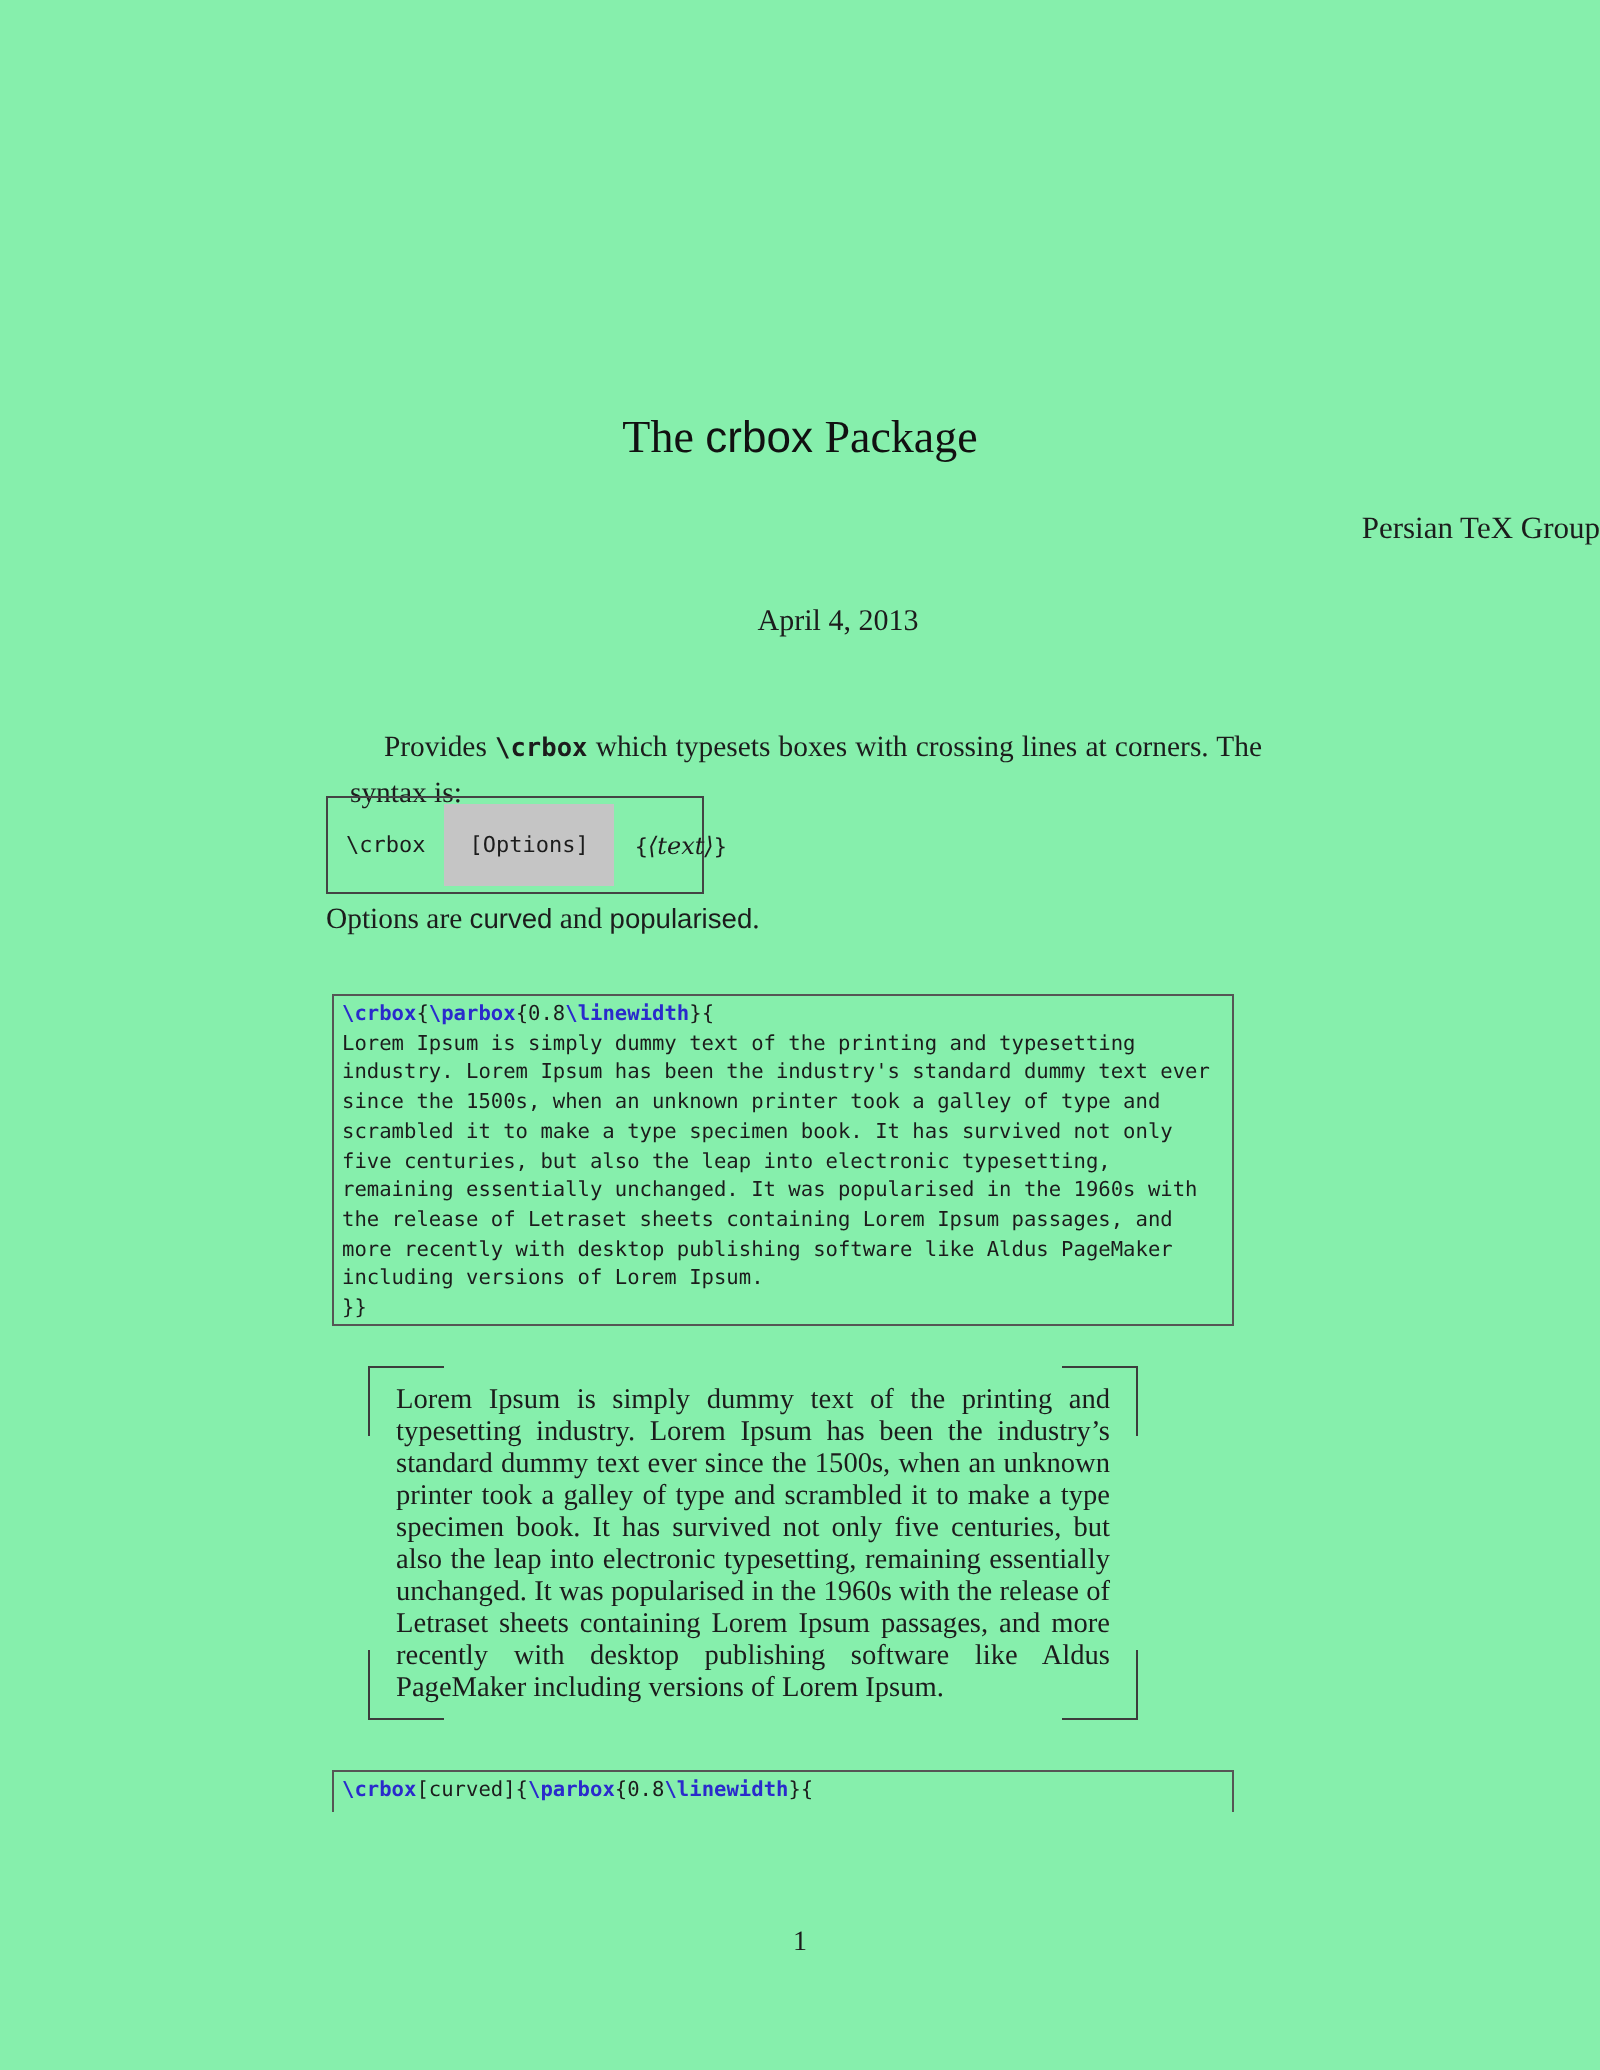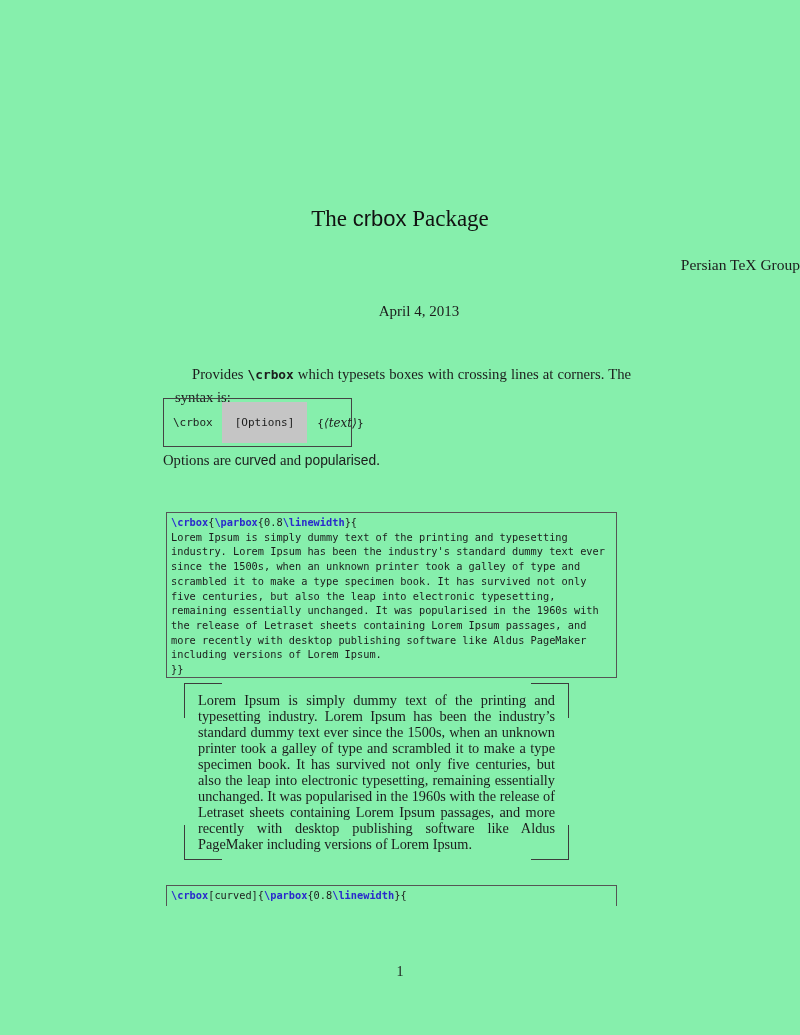--- a/index.html
+++ b/index.html
@@ -54,21 +54,21 @@
 
   
   .listing {
     position:absolute; left:166px; width:451px;
     border:1px solid #555; box-sizing:border-box;
     padding:2px 4px;
     font-family:"DejaVu Sans Mono","Liberation Mono",monospace;
     font-size:10.3px; line-height:14.7px;
     white-space:pre; overflow:hidden;
   }
-  .listing-1 { top:512px; height:166px; }
+  .listing-1 { top:497px; height:166px; }
   .listing-2 { top:885px; height:21px; border-bottom:none; }
   .lrow { position:relative; }
   .kw { color:#2a2acc; font-weight:bold; }
 
   
   .crbox-output { position:absolute; left:184px; top:683px; width:385px; height:177px; }
   .crbox-output .corner { position:absolute; width:37px; height:34px; }
   .corner.tl { top:0; left:0;  border-top:1.5px solid #3c3c3c; border-left:1.5px solid #3c3c3c; }
   .corner.tr { top:0; right:0; border-top:1.5px solid #3c3c3c; border-right:1.5px solid #3c3c3c; }
   .corner.bl { bottom:0; left:0;  border-bottom:1.5px solid #3c3c3c; border-left:1.5px solid #3c3c3c; }

